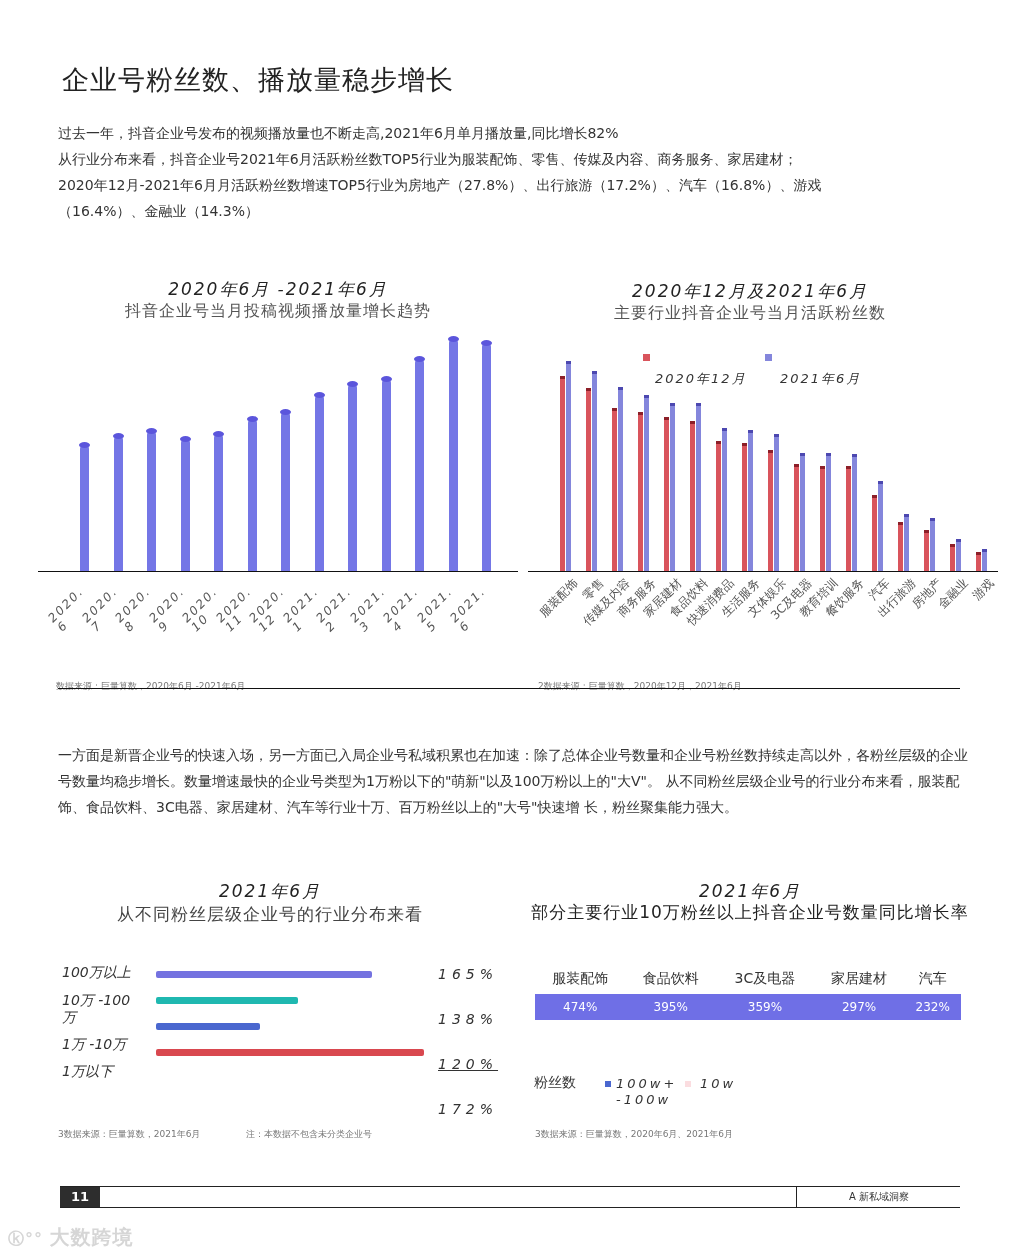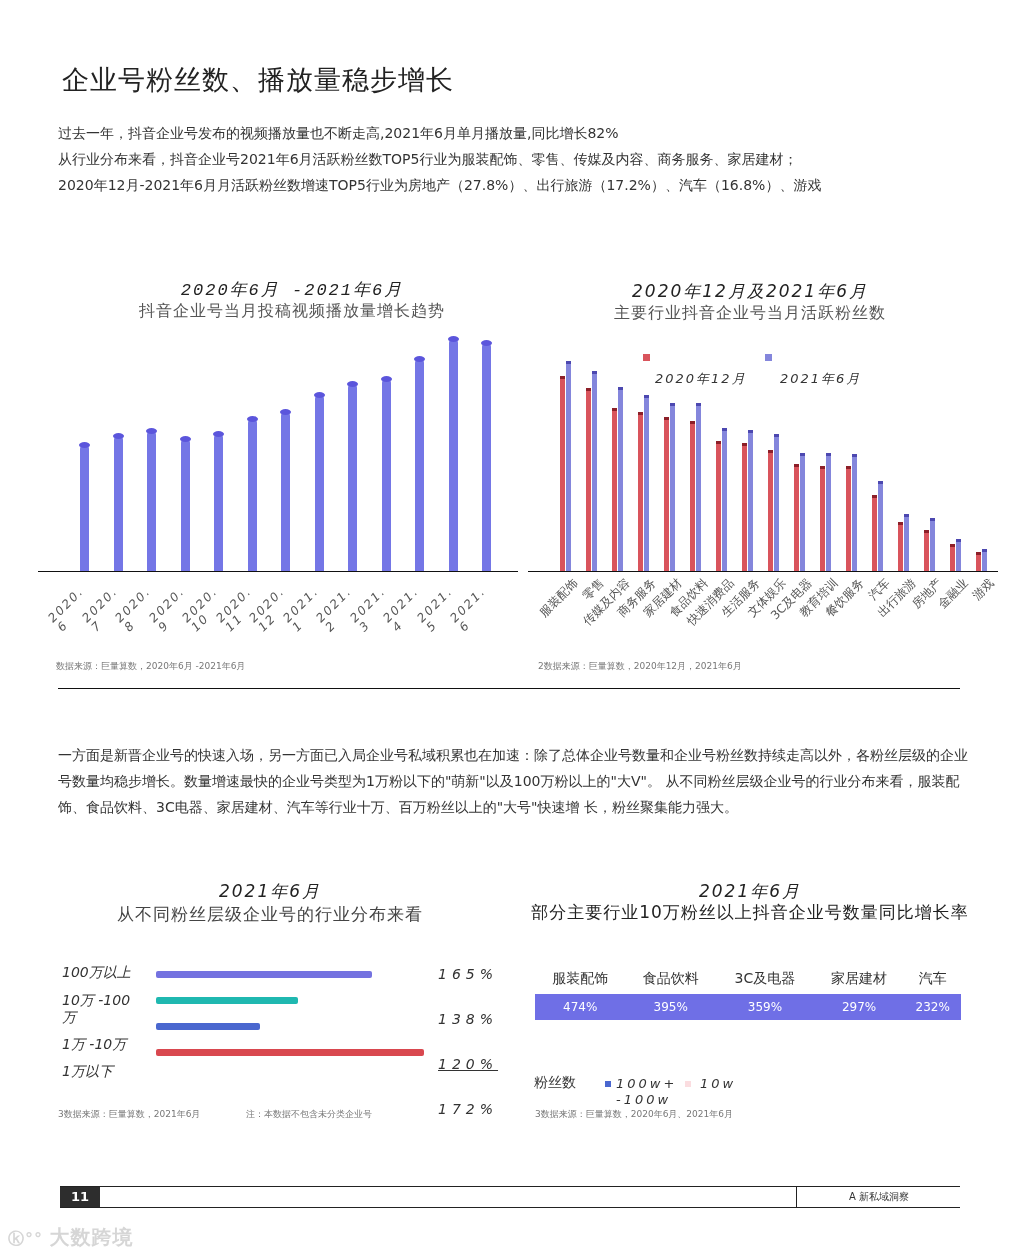--- a/index.html
+++ b/index.html
@@ -9,21 +9,21 @@
   .intro{left:58px;top:120px;width:910px;font-size:14px;line-height:26px;color:#333;}
   .intro p{margin:0;}
   .intro p.tight{line-height:18px;margin-top:4px;margin-bottom:4px;}
   .ctitle{text-align:center;color:#222;}
   .ctitle .l1{font-size:17px;font-style:italic;letter-spacing:2px;}
   .ctitle .l2{font-size:16px;color:#555;letter-spacing:1px;}
   .axis{height:1px;background:#111;}
   .bar1{position:absolute;width:9px;background:#7476e6;border-radius:4px 4px 0 0;}
   .bar1::before{content:"";position:absolute;left:-1px;top:-3px;width:11px;height:6px;border-radius:50%;background:#5b55dc;}
   .xl{position:absolute;font-size:12px;color:#555;transform-origin:left top;transform:rotate(-45deg);white-space:pre;line-height:13px;letter-spacing:2px;font-style:italic;}
-  .src{font-size:9px;color:#777;line-height:12px;}
+  .src{font-size:9px;color:#777;line-height:12px;margin-top:20px;}
   .barr{position:absolute;width:5px;background:#d9545c;}
   .barr::before{content:"";position:absolute;left:0;top:0;width:5px;height:3px;background:#8d1f28;}
   .barb{position:absolute;width:5px;background:#8486dc;}
   .barb::before{content:"";position:absolute;left:0;top:0;width:5px;height:3px;background:#4c48b0;}
   .xl2{position:absolute;font-size:12px;color:#555;transform-origin:right top;transform:rotate(-45deg);white-space:nowrap;text-align:right;}
   .para{left:58px;top:720px;width:910px;font-size:14px;line-height:26px;color:#333;margin-top:22px;}
   .hbar{position:absolute;height:7px;border-radius:2px;}
   .hlab{position:absolute;font-size:14px;color:#333;line-height:17px;font-style:italic;}
   .hval{position:absolute;font-size:14px;color:#333;line-height:17px;letter-spacing:5px;font-style:italic;}
   table.ind{position:absolute;left:535px;top:964px;width:426px;border-collapse:collapse;font-size:12px;}
@@ -38,23 +38,24 @@
 </style>
 </head>
 <body>
 
 <div class="abs title">企业号粉丝数、播放量稳步增长</div>
 
 <div class="abs intro">
   <p>过去一年，抖音企业号发布的视频播放量也不断走高,2021年6月单月播放量,同比增长82%</p>
   <p>从行业分布来看，抖音企业号2021年6月活跃粉丝数TOP5行业为服装配饰、零售、传媒及内容、商务服务、家居建材；</p>
   <p class="tight">2020年12月-2021年6月月活跃粉丝数增速TOP5行业为房地产（27.8%）、出行旅游（17.2%）、汽车（16.8%）、游戏</p>
-</div>
-
-<div class="abs ctitle" style="left:72px;top:278px;width:440px;font-family:Liberation Mono, monospace;">
+  <p>（16.4%）、金融业（14.3%）</p>
+</div>
+
+<div class="abs ctitle" style="left:58px;top:278px;width:440px;">
   <div class="l1">2020年6月 -2021年6月</div>
   <div class="l2">抖音企业号当月投稿视频播放量增长趋势</div>
 </div>
 <div class="abs" id="c1" style="left:0;top:0;width:520px;height:700px;">
     <div class="bar1" style="left: 80px; top: 445px; height: 126px;"></div>
     <div class="xl" style="left: 46px; top: 616px;">2020.
 6</div>
     <div class="bar1" style="left: 113.5px; top: 436px; height: 135px;"></div>
     <div class="xl" style="left: 79.5px; top: 616px;">2020.
 7</div>

